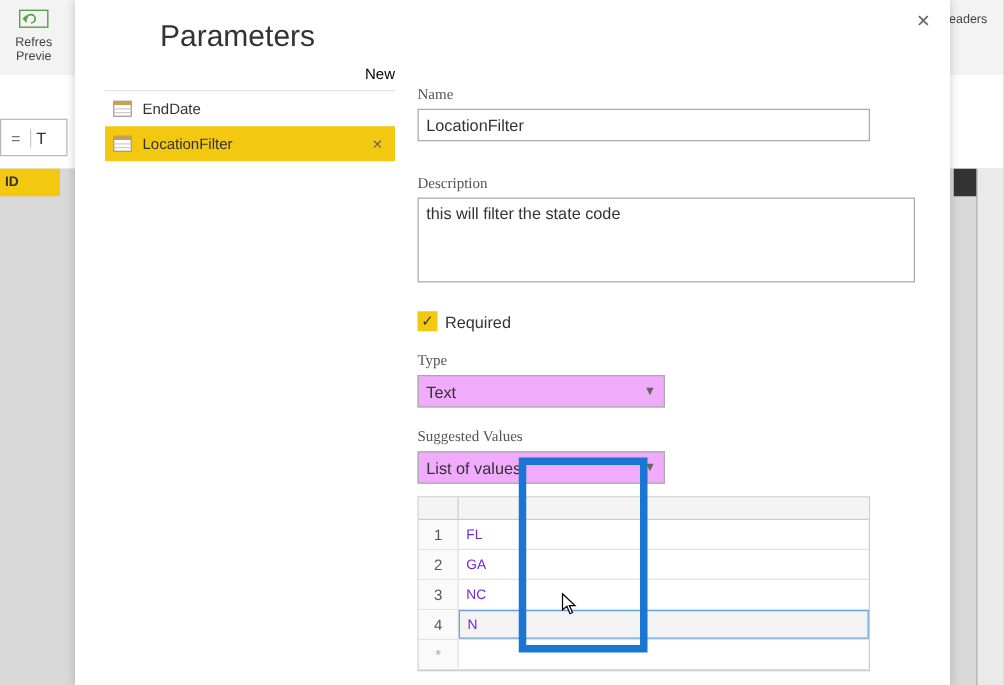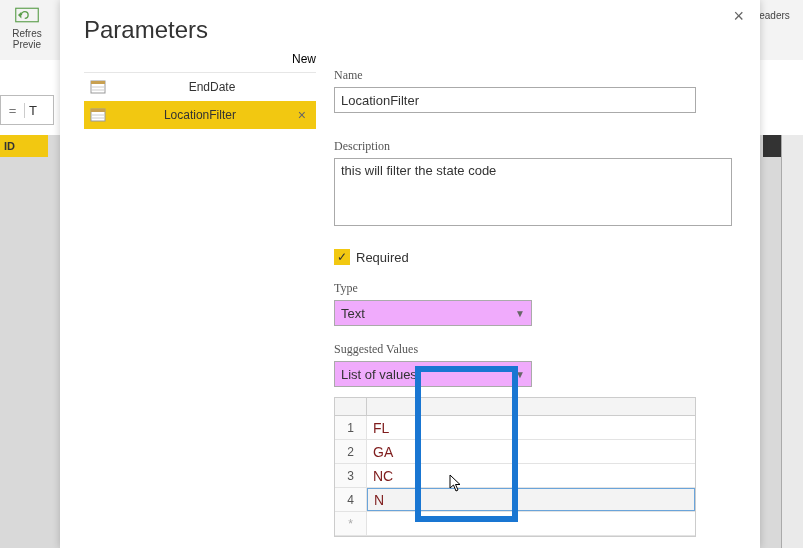--- a/index.html
+++ b/index.html
@@ -15,30 +15,30 @@
     .formula-bar .eq { width: 24px; text-align: center; color: #777; border-right: 1px solid #ccc; }
     .formula-bar .t { flex: 1; padding-left: 4px; color: #333; }
     .bg-lower { position: absolute; top: 135px; left: 0; right: 0; bottom: 0; background: #d9d9d9; }
     .id-cell { position: absolute; top: 135px; left: 0; width: 48px; height: 22px; background: #f2c811; font-size: 11px; font-weight: bold; padding-left: 4px; line-height: 22px; }
     .right-col { position: absolute; top: 135px; right: 0; width: 22px; bottom: 0; background: #eaeaea; border-left: 1px solid #aaa; }
     .right-col-dark { position: absolute; top: 135px; right: 22px; width: 18px; height: 22px; background: #333; }
 
     
     .dialog { position: absolute; left: 60px; top: 0; width: 700px; bottom: 0; background: #fff; box-shadow: 0 0 8px rgba(0,0,0,0.2); }
     .close-x { position: absolute; right: 8px; top: 2px; font-size: 18px; color: #666; cursor: pointer; padding: 4px 8px; }
-    .dlg-title { font-size: 24px; font-weight: 300; color: #333; padding: 16px 24px 8px; }
+    .dlg-title { font-size: 24px; font-weight: 300; color: #333; padding: 16px 24px 8px; margin-left: 44px; }
 
     .columns { display: flex; padding: 0 24px; gap: 18px; }
     .left-col { width: 232px; }
     .right-pane { flex: 1; }
 
     .new-link { text-align: right; color: #000000; font-size: 12px; padding-bottom: 6px; cursor: pointer; }
 
     .param-list { border-top: 1px solid #e6e6e6; }
-    .param-item { display: flex; align-items: center; height: 28px; padding: 0 6px; gap: 8px; cursor: pointer; text-align: center; }
+    .param-item { display: flex; align-items: center; height: 28px; padding: 0 6px; gap: 8px; cursor: pointer; }
     .param-item.selected { background: #f2c811; }
     .param-item .p-icon { width: 16px; height: 16px; }
     .param-item .label { flex: 1; font-size: 12px; color: #333; }
     .param-item .del-x { font-size: 14px; color: #666; padding: 0 4px; cursor: pointer; }
 
     .field-label { font-size: 12px; color: #555; margin-top: 16px; margin-bottom: 4px; display: block; font-family: Liberation Serif, serif; }
     .text-input { width: 362px; height: 26px; border: 1px solid #aaa; padding: 2px 6px; font-size: 13px; color: #333; }
     .textarea { width: 398px; height: 68px; border: 1px solid #aaa; padding: 4px 6px; font-size: 13px; color: #333; resize: none; font-family: inherit; }
     .spacer { height: 10px; }
 
@@ -48,21 +48,21 @@
     .select { width: 198px; height: 26px; border: 1px solid #aaa; background: #f0abfc; padding: 2px 6px; font-size: 13px; color: #333; display: flex; align-items: center; justify-content: space-between; cursor: pointer; margin-bottom: 10px; }
     .select .chev { font-size: 10px; color: #666; }
 
     .values-box { width: 362px; border: 1px solid #ccc; margin-top: 8px; }
     .values-header { height: 18px; background: #f4f4f4; border-bottom: 1px solid #ccc; display: flex; }
     .vh-num { width: 32px; border-right: 1px solid #ccc; }
     .vh-val { flex: 1; }
     .value-row { display: flex; height: 24px; border-bottom: 1px solid #e3e3e3; }
     .value-row.alt { background: #f3f3f3; }
     .vr-num { width: 32px; text-align: center; line-height: 24px; font-size: 12px; color: #555; border-right: 1px solid #e3e3e3; background: #fafafa; }
-    .vr-val { flex: 1; padding: 0 6px; line-height: 24px; font-size: 14px; color: #7f1d1d; }
+    .vr-val { flex: 1; padding: 0 6px; line-height: 24px; font-size: 11px; color: #6d28d9; }
     .vr-val.editing { border: 1px solid #6aa4da; line-height: 22px; }
     .value-row.new .vr-num { color: #aaa; }
 
     
     .highlight-frame { position: absolute; border: 6px solid #1976d2; pointer-events: none; }
 
     
     .cursor { position: absolute; font-size: 16px; color: #000; pointer-events: none; }
   </style>
 </head>

